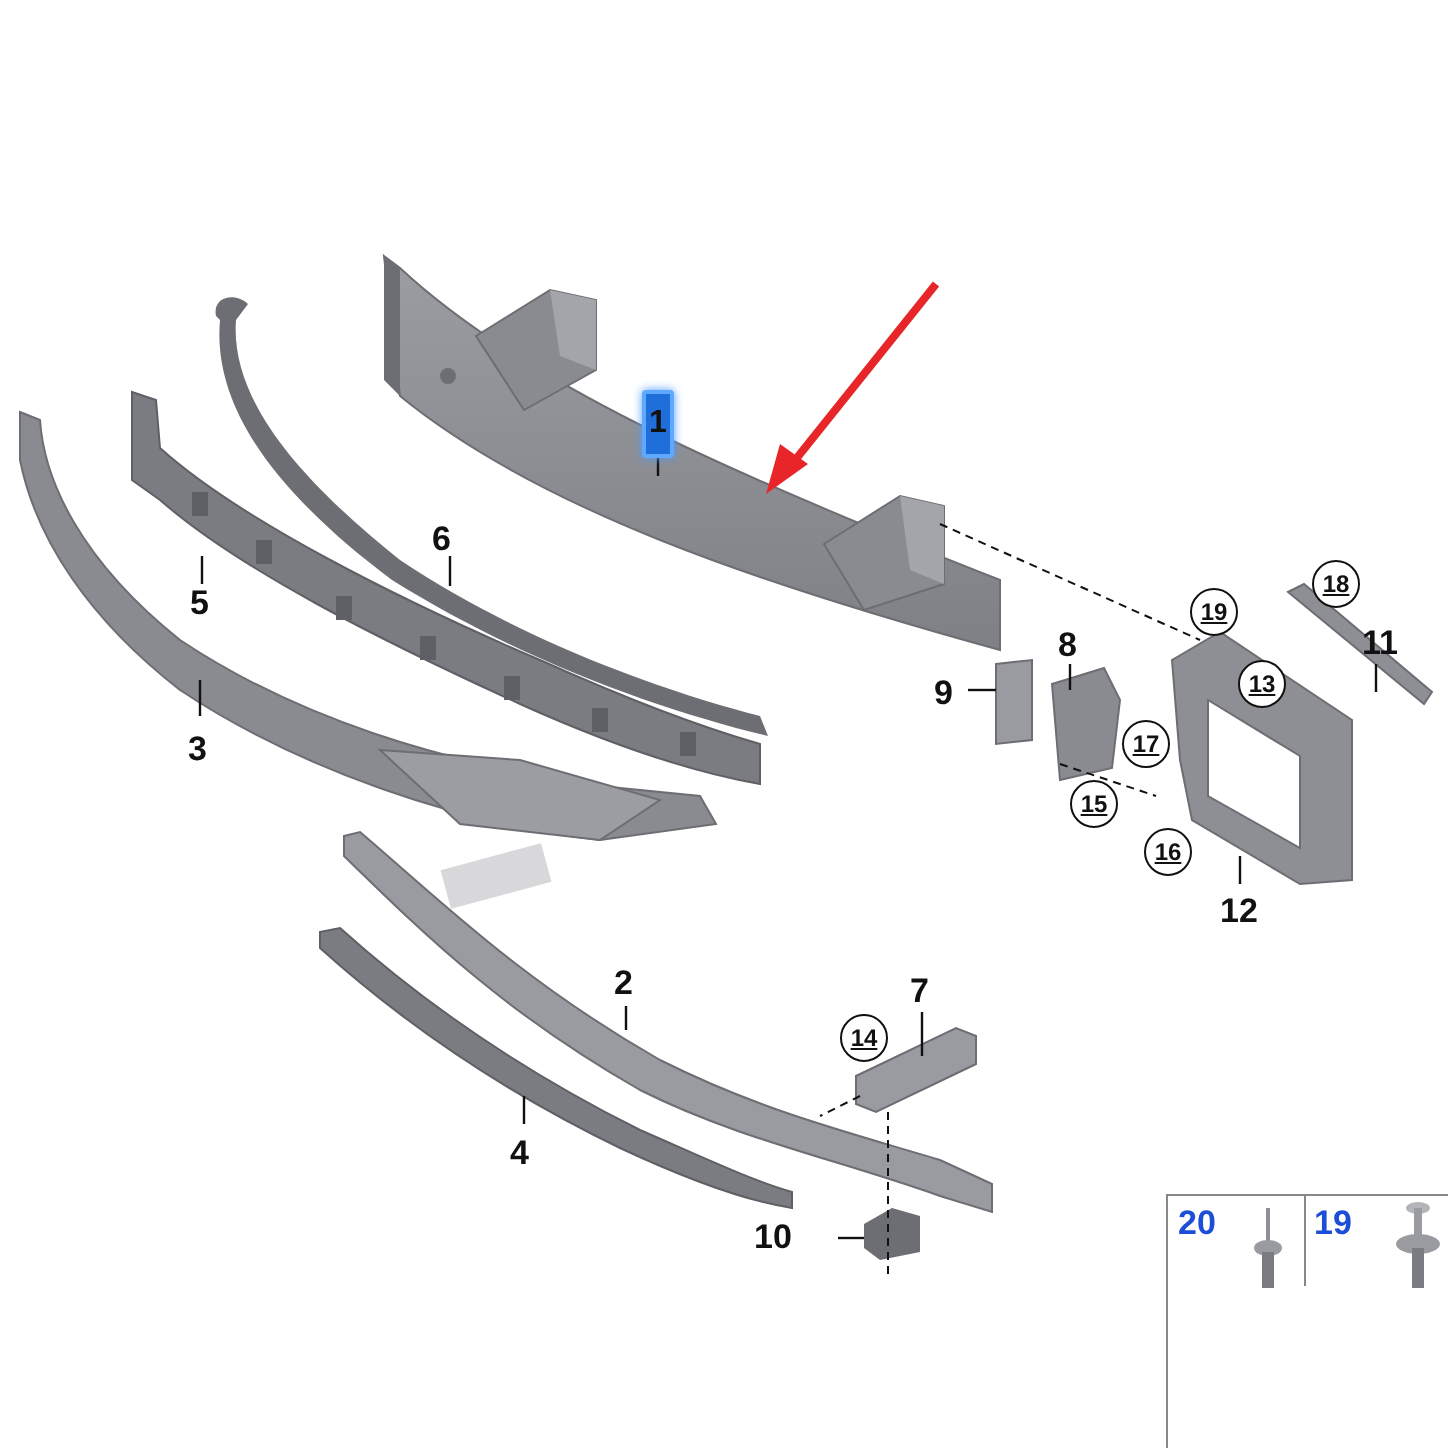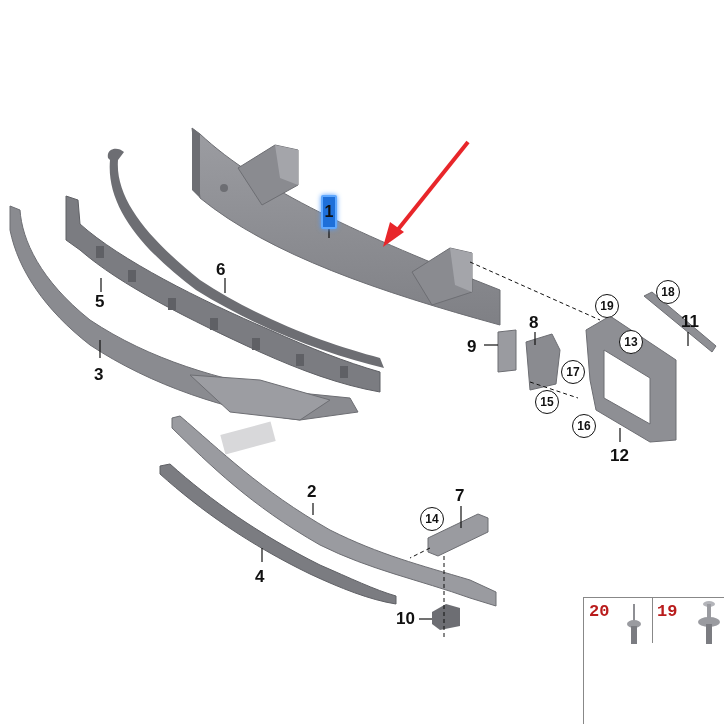--- a/index.html
+++ b/index.html
@@ -1,25 +1,25 @@
 <!DOCTYPE html>
 <html><head>
 <meta charset="utf-8">
 <style>
   html, body { margin: 0; padding: 0; background: #ffffff; }
   body { width: 724px; height: 724px; position: relative; overflow: hidden; font-family: "Liberation Sans", sans-serif; }
   #diagram { position: absolute; left: 0; top: 0; width: 724px; height: 724px; }
   .lbl { position: absolute; font-family: "Liberation Sans", sans-serif; font-weight: bold; font-size: 17px; color: #111; line-height: 1; }
   .circ { position: absolute; width: 22px; height: 22px; border: 1.6px solid #111; border-radius: 50%; background: #fff;
-          font-family: "Liberation Sans", sans-serif; font-weight: bold; font-size: 12px; color: #111; text-align: center; line-height: 22px; }
+          font-family: "Liberation Sans", sans-serif; font-weight: bold; font-size: 12px; color: #111; text-align: center; line-height: 22px; text-decoration: underline; }
   .hl { position: absolute; background: #1e6fd9; border: 2px solid #5fa8ff; box-shadow: 0 0 5px #4f9bff; border-radius: 2px;
         width: 12px; height: 30px; color: #111; font-weight: bold; font-size: 16px; text-align: center; line-height: 30px; }
   .inset { position: absolute; left: 583px; top: 597px; width: 141px; height: 127px; border-left: 1px solid #888; border-top: 1px solid #888; }
   .inset-cell { position: absolute; top: 0; height: 45px; border-right: 1px solid #888; }
-  .inset-lbl { position: absolute; top: 4px; left: 5px; font-weight: bold; font-size: 17px; color: #b91c1c; font-family: Liberation Mono, monospace; }
+  .inset-lbl { position: absolute; top: 4px; left: 5px; font-weight: bold; font-size: 17px; color: #1d4ed8; font-family: Liberation Sans, sans-serif; }
 </style>
 </head>
 <body>
 
 <svg id="diagram" viewBox="0 0 724 724" xmlns="http://www.w3.org/2000/svg">
   <defs>
     <linearGradient id="g1" x1="0" y1="0" x2="0" y2="1">
       <stop offset="0" stop-color="#9c9da2"></stop>
         <stop offset="1" stop-color="#7f8085"></stop>
     </linearGradient>
@@ -116,21 +116,21 @@
 
 <div class="hl" style="left:321px; top:195px;">1</div>
 <div class="lbl" style="left:307px; top:483px;">2</div>
 <div class="lbl" style="left:94px; top:366px;">3</div>
 <div class="lbl" style="left:255px; top:568px;">4</div>
 <div class="lbl" style="left:95px; top:293px;">5</div>
 <div class="lbl" style="left:216px; top:261px;">6</div>
 <div class="lbl" style="left:455px; top:487px;">7</div>
 <div class="lbl" style="left:529px; top:314px;">8</div>
 <div class="lbl" style="left:467px; top:338px;">9</div>
-<div class="lbl" style="left:396px; top:610px;">10</div>
+<div class="lbl" style="left:377px; top:610px;">10</div>
 <div class="lbl" style="left:681px; top:313px;">11</div>
 <div class="lbl" style="left:610px; top:447px;text-align:right;">12</div>
 <div class="circ" style="left:619px; top:330px;">13</div>
 <div class="circ" style="left:420px; top:507px;">14</div>
 <div class="circ" style="left:499px; top:390px;margin-left:36px;">15</div>
 <div class="circ" style="left:572px; top:414px;">16</div>
 <div class="circ" style="left:561px; top:360px;">17</div>
 <div class="circ" style="left:656px; top:280px;">18</div>
 <div class="circ" style="left:595px; top:294px;">19</div>
 

